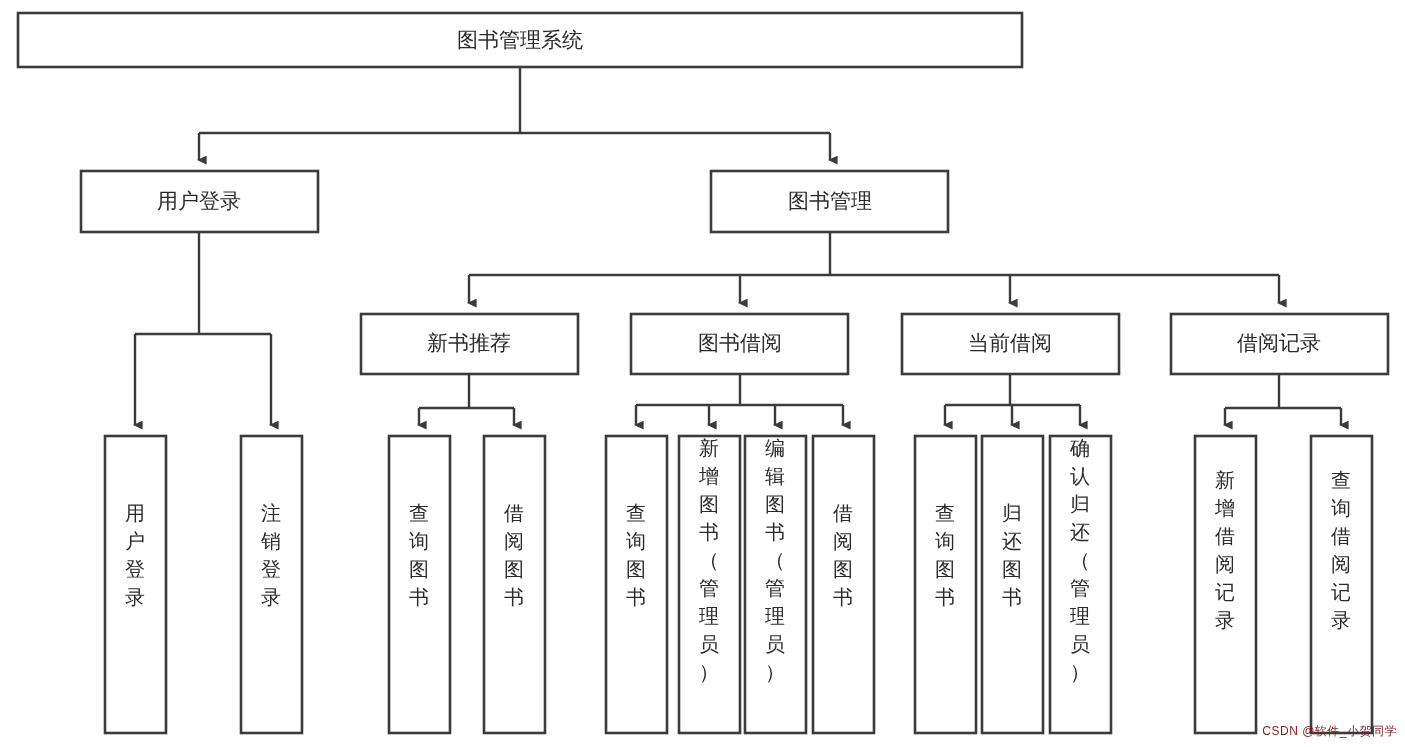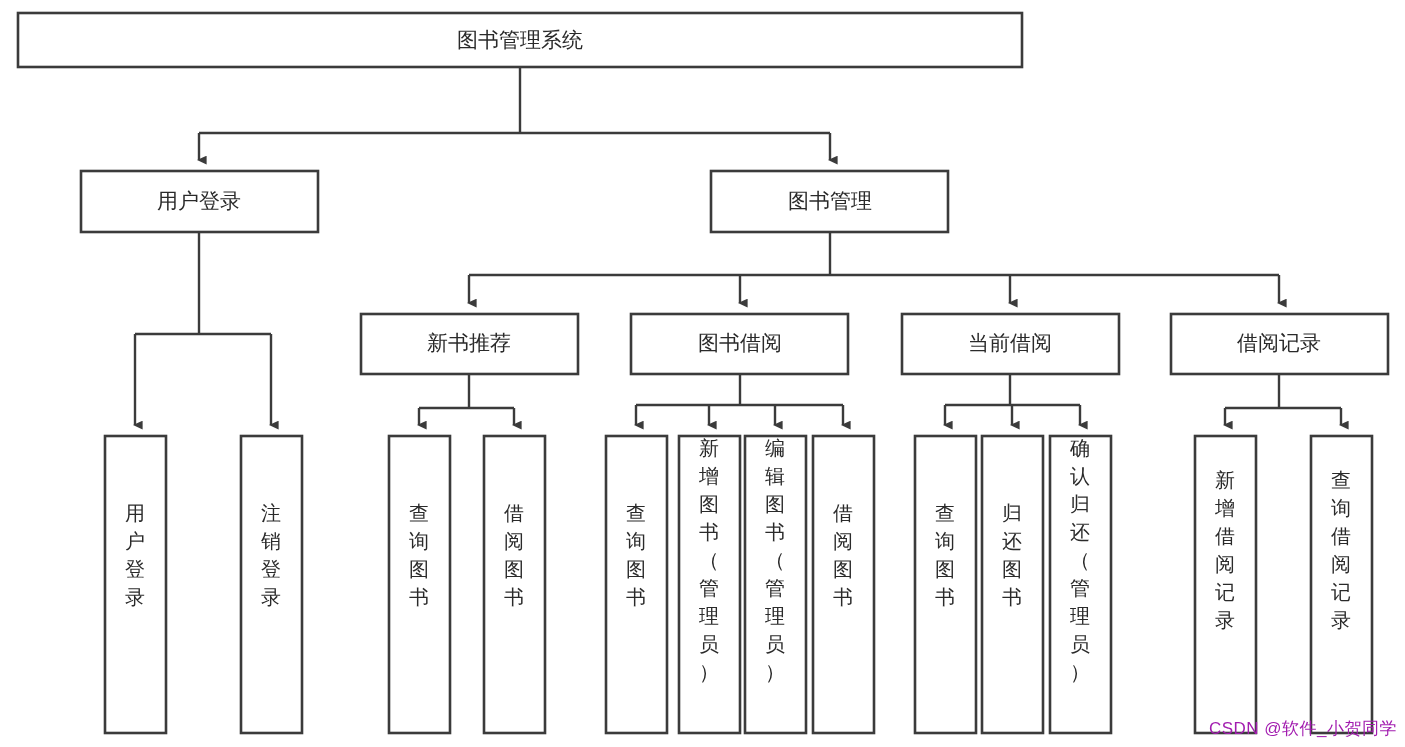--- a/index.html
+++ b/index.html
@@ -47,22 +47,22 @@
     fill: #2a2a2a;
     font-family: "Liberation Sans", "DejaVu Sans", sans-serif;
     font-size: 20px;
     text-anchor: middle;
   }
   .watermark {
     position: absolute;
     right: 8px;
     bottom: 7px;
     font-family: "Liberation Sans", "DejaVu Sans", sans-serif;
-    font-size: 17px;
-    color: #a21caf;
+    font-size: 12px;
+    color: #7f1d1d;
     letter-spacing: 0.5px;
     white-space: nowrap;
   }
 </style>
 </head>
 <body>
 
 <div id="diagram-root">
 
   <svg class="diagram-svg" viewBox="0 0 1405 747">

